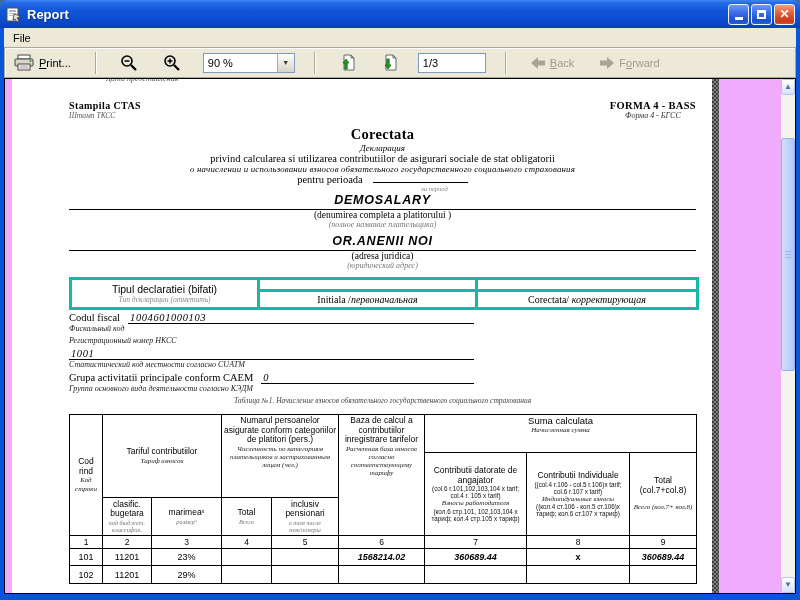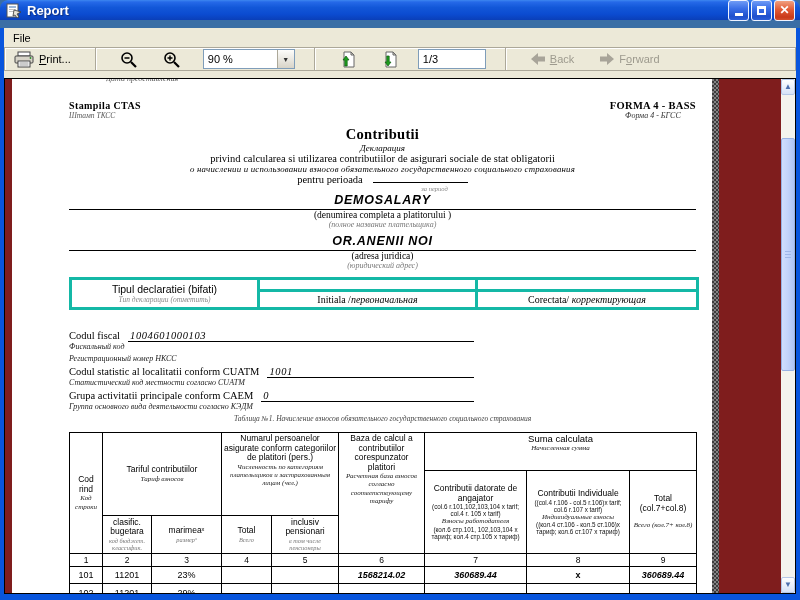--- a/index.html
+++ b/index.html
@@ -1,49 +1,49 @@
 <!DOCTYPE html>
 <html><head>
 <meta charset="utf-8">
 <style>
   *{margin:0;padding:0;box-sizing:border-box}
   html,body{width:800px;height:600px;overflow:hidden;background:#3a6ea5}
   body{font-family:"Liberation Sans",sans-serif}
   .win{position:relative;width:800px;height:600px;border-radius:8px 8px 0 0;overflow:hidden}
   
-  .titlebar{height:20px;display:flex;align-items:center;padding:0 5px;
+  .titlebar{height:28px;display:flex;align-items:center;padding:0 5px;
     background:linear-gradient(180deg,#3d87f0 0%,#2569e8 10%,#1257d8 38%,#0b4bd0 72%,#0a3fb8 100%);
     border-radius:8px 8px 0 0}
   .app-icon{width:18px;height:18px;margin-right:4px;display:flex;align-items:center;justify-content:center}
   .title-text{color:#fff;font-weight:bold;font-size:13px;text-shadow:1px 1px 1px #10307e;flex:1}
   .tb-btns{display:flex;gap:2px}
   .tbb{width:21px;height:21px;border:1px solid #eef3ff;border-radius:3px;display:flex;align-items:center;justify-content:center;
     background:linear-gradient(180deg,#6f9bf5 0%,#3a6fe8 40%,#1f50cc 80%,#2a5cd8 100%)}
   .tbb.close{background:linear-gradient(180deg,#f0a080 0%,#e25b35 45%,#c93a1a 85%,#d4502c 100%)}
   .glyph-min{width:8px;height:3px;background:#fff;margin-top:9px}
   .glyph-max{width:9px;height:9px;border:2px solid #fff;border-top-width:3px}
   .glyph-x{color:#fff;font-weight:bold;font-size:12px;line-height:1;font-family:"Liberation Sans",sans-serif}
   
   .bodyarea{position:absolute;top:28px;left:0;right:0;bottom:0;background:#ece9d8;
     border-left:4px solid #0855dd;border-right:4px solid #0855dd;border-bottom:6px solid #0855dd}
   .menubar{height:19px;display:flex;align-items:center;font-size:11px;padding-left:2px}
   .menu-item{padding:2px 7px}
-  .toolbar{height:24px;display:flex;align-items:center;border:1px solid #aca899;box-shadow:inset 1px 1px 0 #fff;
+  .toolbar{height:31px;display:flex;align-items:center;border:1px solid #aca899;box-shadow:inset 1px 1px 0 #fff;
     padding:3px 4px;gap:15px}
   .tool{display:flex;align-items:center;gap:4px;padding:2px 5px;font-size:11px;color:#000}
   .tool .u{text-decoration:underline}
   .sep{width:1px;height:22px;background:#aca899;box-shadow:1px 0 0 #fff;margin:0 4px}
   .combo{display:flex;align-items:center;width:92px;height:20px;border:1px solid #7f9db9;background:#fff;margin-left:2px}
   .combo-text{flex:1;font-size:11px;padding-left:4px}
   .combo-btn{width:17px;height:18px;display:flex;align-items:center;justify-content:center;
     background:linear-gradient(180deg,#fdfdfb,#d8d4c8);border-left:1px solid #aca899;font-size:7px;color:#333}
   .page-input{width:68px;height:20px;border:1px solid #7f9db9;font-size:11px;padding-left:4px;font-family:"Liberation Sans",sans-serif}
   .disabled{color:#9d9a8e}
   
-  .preview{position:absolute;top:50px;left:0;right:0;bottom:0;background:#7f1d1d;border:1px solid #000;overflow:hidden}
+  .preview{position:absolute;top:50px;left:0;right:0;bottom:0;background:#f0abfc;border:1px solid #000;overflow:hidden}
   .page{position:absolute;left:7px;top:0;width:700px;height:560px;background:#fff;color:#000;
     font-family:"Liberation Serif",serif;padding:0 16px 0 57px}
   .page-shadow{position:absolute;left:707px;top:0;bottom:0;width:7px;
     background:repeating-conic-gradient(#3c3c3c 0% 25%,#848284 0% 50%);background-size:4px 4px}
   
   .vscroll{position:absolute;top:0;right:0;bottom:0;width:14px;background:#f4f3ee}
   .sb-btn{position:absolute;left:0;width:14px;height:16px;border:1px solid #b5c7e8;border-radius:2px;
     background:linear-gradient(180deg,#fefefe,#d6e2f8);display:flex;align-items:center;justify-content:center}
   .sb-up{top:0}.sb-down{bottom:0}
   .sb-thumb{position:absolute;left:0;top:59px;height:233px;width:14px;border:1px solid #98b1e4;border-radius:2px;
@@ -75,21 +75,21 @@
   .mt5{margin-top:5px}
   
   .dt{border-collapse:collapse;table-layout:fixed;width:627px;margin-top:7px}
   .dt td{border:3px solid #14b8a6;text-align:center;vertical-align:middle;overflow:hidden}
   .dt .lbl1{font-family:"Liberation Sans",sans-serif;font-size:10.5px}
   .dt .lbl2{font-style:italic;font-size:7.5px;color:#888}
   .dt .toprow td{height:12px}
   .dt .opt{height:18px;font-size:10px}
   .dt .opt .cyr{font-style:italic}
   
-  .fields{margin-top:20px}
+  .fields{margin-top:2px}
   .field{margin-bottom:3px}
   .fline{display:flex;width:405px;align-items:flex-end}
   .flb{font-size:10.5px;white-space:nowrap;padding-right:8px;line-height:12px}
   .fv{flex:1;border-bottom:1px solid #000;font-weight:normal;font-style:italic;font-size:10.5px;
     letter-spacing:.6px;padding-left:2px;line-height:11px}
   .fru{font-style:italic;font-size:8px;line-height:9px;color:#222}
   
   .t1-title{margin-top:7px;text-align:center;font-weight:bold;font-size:11.5px}
   .t1-title-ru{text-align:center;font-style:italic;font-size:7.5px;color:#444}
   .mtb{margin-top:9px;border-collapse:collapse;table-layout:fixed;width:627px;font-family:"Liberation Sans",sans-serif}
@@ -210,21 +210,21 @@
 
         <div class="doc-head">
           <div class="stamp1">Stampila CTAS</div>
           <div class="stamp2">Штамп ТКСС</div>
           <div class="forma">
             <div class="forma1">FORMA 4 - BASS</div>
             <div class="forma2">Форма 4 - БГСС</div>
           </div>
         </div>
 
-        <div class="h-title">Contributii</div>
+        <div class="h-title">Corectata</div>
         <div class="h-title-ru">Декларация</div>
         <div class="sub-ro">privind calcularea si utilizarea contributiilor de asigurari sociale de stat obligatorii</div>
         <div class="sub-ru">о начислении и использовании взносов обязательного государственного социального страхования</div>
         <div class="period"><span>pentru perioada</span><span class="blank"></span></div>
         <div class="period-ru">за период</div>
 
         <div class="company">DEMOSALARY</div>
         <div class="rule"></div>
         <div class="hint">(denumirea completa a platitorului )</div>
         <div class="hint-ru">(полное название плательщика)</div>
@@ -262,21 +262,20 @@
                 <span class="flb">Codul fiscal</span>
                 <span class="fv">1004601000103</span>
               </div>
             <div class="fru">Фискальный код</div>
           </div>
           <div class="field">
             <div class="fru">Регистрационный номер НКСС</div>
           </div>
           <div class="field">
             <div class="fline">
-                <span class="flb">Codul statistic al localitatii conform CUATM</span>
                 <span class="fv">1001</span>
               </div>
             <div class="fru">Статистический код местности согласно CUATM</div>
           </div>
           <div class="field">
             <div class="fline">
                 <span class="flb">Grupa activitatii principale conform CAEM</span>
                 <span class="fv">0</span>
               </div>
             <div class="fru">Группа основного вида деятельности согласно КЭДМ</div>
@@ -305,21 +304,21 @@
             </td>
             <td colspan="2" rowspan="2">
               <div class="hro">Tariful contributiilor</div>
               <div class="hru">Тариф взносов</div>
             </td>
             <td colspan="2" rowspan="2" class="top">
               <div class="hro">Numarul persoanelor asigurate conform categoriilor de platitori (pers.)</div>
               <div class="hru">Численность по категориям плательщиков и застрахованным лицам (чел.)</div>
             </td>
             <td rowspan="3" class="top">
-              <div class="hro">Baza de calcul a contributiilor corespunzator platitori</div>
+              <div class="hro">Baza de calcul a contributiilor inregistrare tarifelor</div>
               <div class="hru">Расчетная база взносов согласно соответствующему тарифу</div>
             </td>
             <td colspan="3" class="top">
               <div class="hro9">Suma calculata</div>
               <div class="hru">Начисленная сумма</div>
             </td>
           </tr>
           <tr style="height:45px">
             <td rowspan="2">
               <div class="hro">Contributii datorate de angajator</div>

